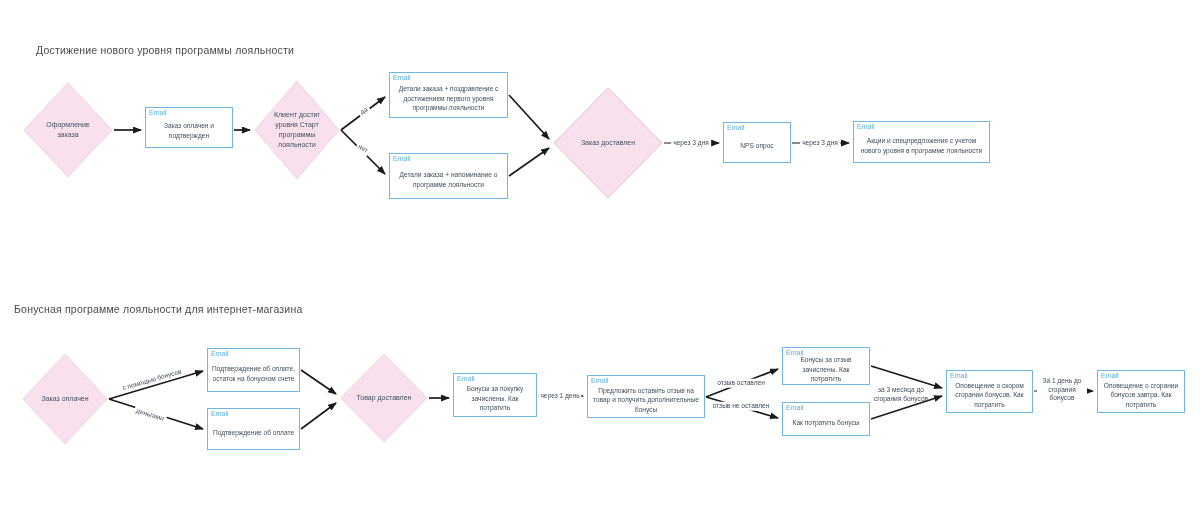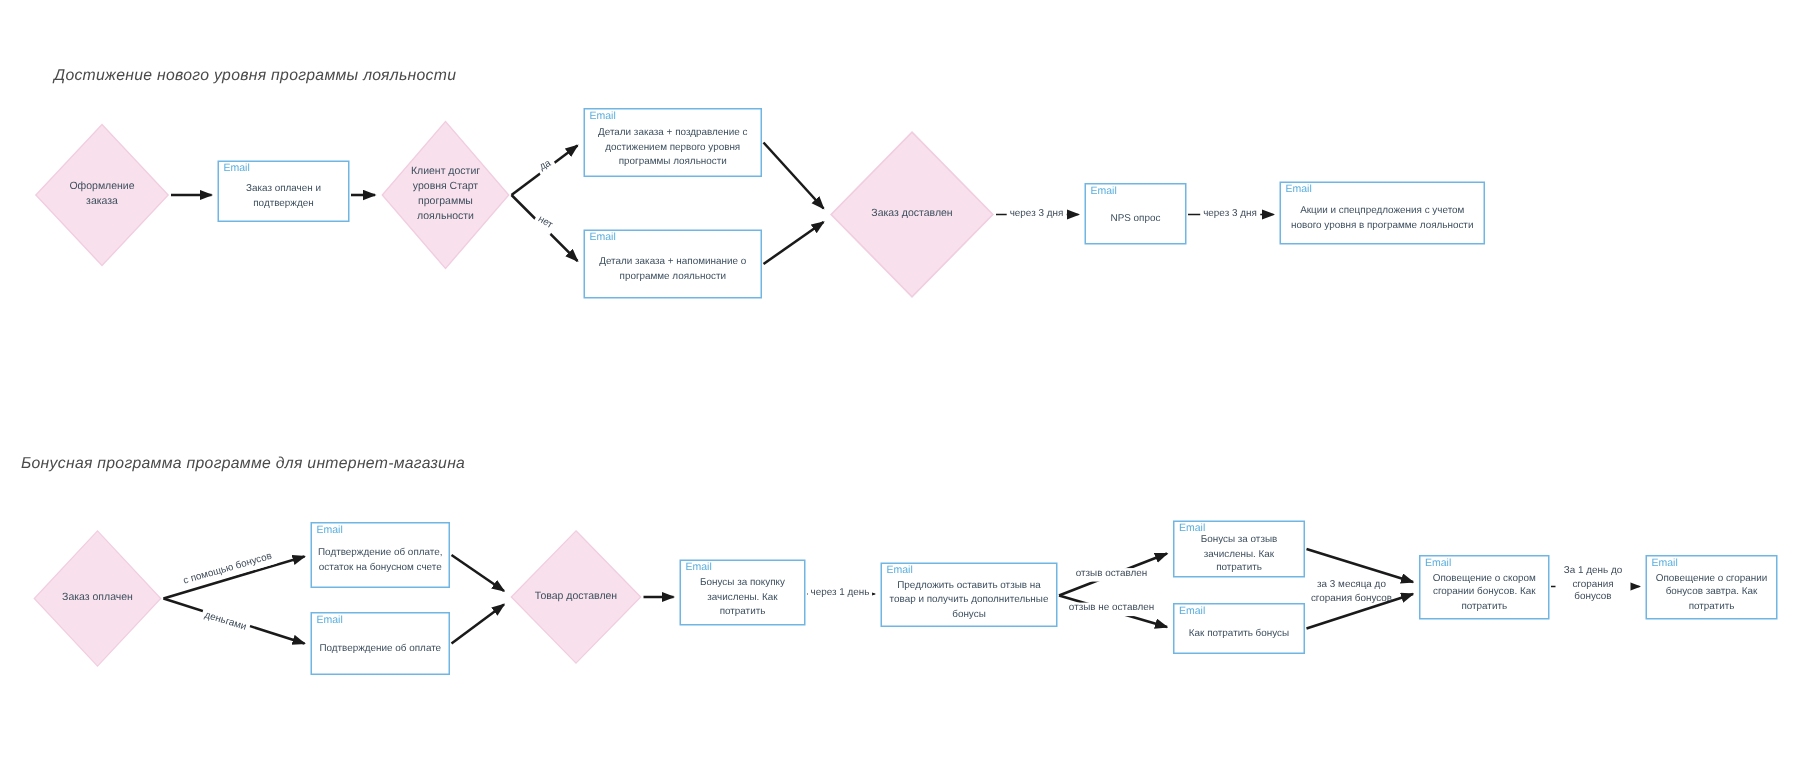--- a/index.html
+++ b/index.html
@@ -1,21 +1,21 @@
 <!DOCTYPE html>
 <html><head>
 <meta charset="utf-8">
 <style>
   html,body{margin:0;padding:0;background:#ffffff;}
   .canvas{
     position:relative;width:1200px;height:505px;background:#ffffff;overflow:hidden;
     font-family:"Liberation Sans","DejaVu Sans",sans-serif;color:#3d4f5e;
   }
   .flow-title{
-    position:absolute;font-size:10.5px;color:#4a4a4a;letter-spacing:.2px;white-space:nowrap;z-index:4;font-style:italic;
+    position:absolute;font-size:10.5px;color:#4a4a4a;letter-spacing:.2px;white-space:nowrap;z-index:4;
   }
   svg.edges{position:absolute;left:0;top:0;z-index:1;}
   svg.edges line{stroke:#1a1a1a;}
   svg.edges line.main{stroke-width:1.7;}
   svg.edges line.timer{stroke-width:1.1;}
   .diamond{position:absolute;z-index:2;}
   .diamond svg{position:absolute;left:0;top:0;width:100%;height:100%;}
   .diamond polygon{fill:#f8e1ec;stroke:#f1cde0;stroke-width:1;}
   .dtext{
     position:absolute;inset:0;display:flex;align-items:center;justify-content:center;
@@ -37,21 +37,21 @@
     transform:translate(-50%,-50%);
   }
   .elabel.wrap{white-space:normal;}
 </style>
 </head>
 <body>
 
 <div class="canvas">
 
   <div class="flow-title" style="left:36px;top:44px">Достижение нового уровня программы лояльности</div>
-  <div class="flow-title" style="left:14px;top:303px">Бонусная программа программе для интернет-магазина</div>
+  <div class="flow-title" style="left:14px;top:303px">Бонусная программе лояльности для интернет-магазина</div>
 
   <svg class="edges" width="1200" height="505">
     <defs>
       <marker id="ah" markerWidth="9" markerHeight="8" refX="8" refY="3.5" orient="auto" markerUnits="userSpaceOnUse">
         <path d="M0,0 L9,3.5 L0,7 z" fill="#1a1a1a"></path>
       </marker>
     </defs>
 
     <line class="main" x1="114" y1="130" x2="141" y2="130" marker-end="url(#ah)"></line>
     <line class="main" x1="234" y1="130" x2="250" y2="130" marker-end="url(#ah)"></line>

